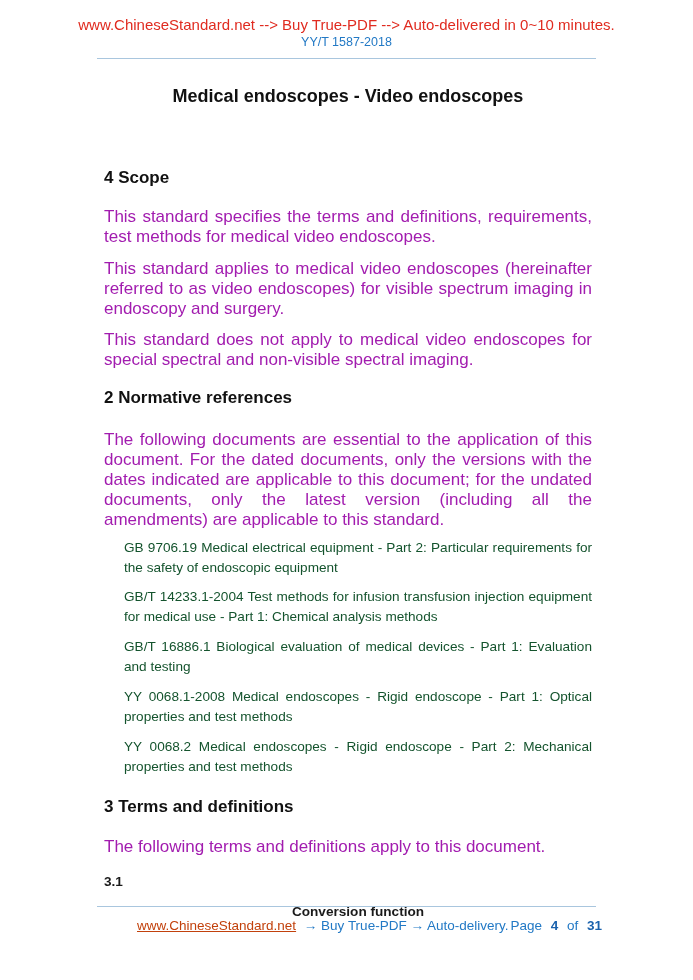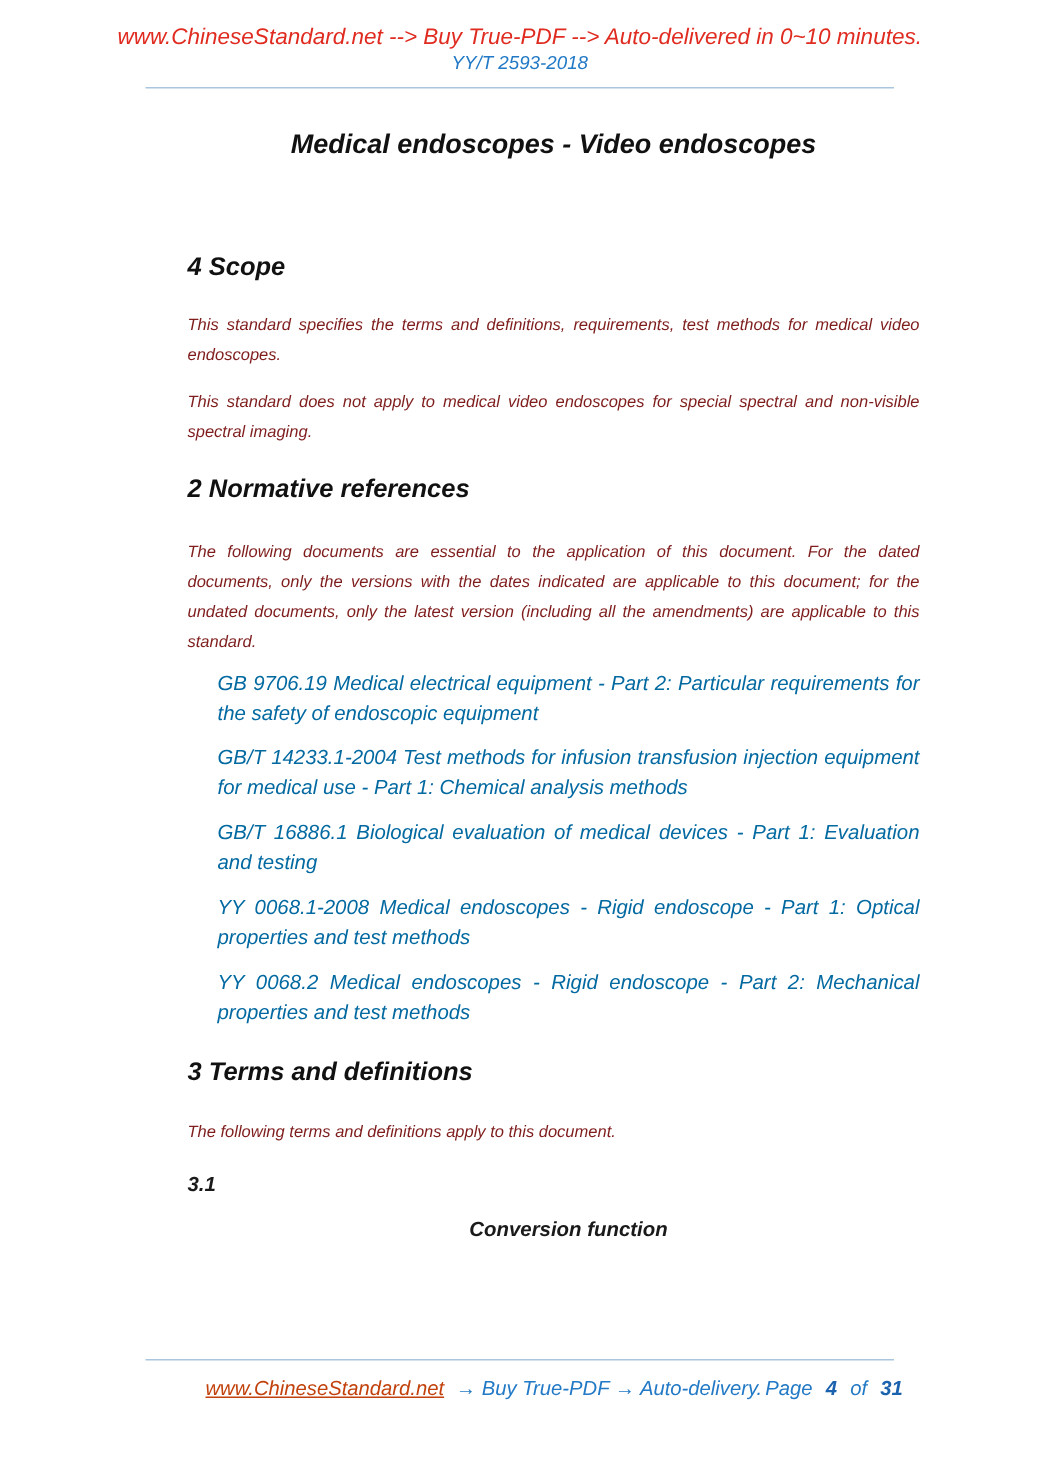--- a/index.html
+++ b/index.html
@@ -6,21 +6,20 @@
   html, body { background: #ffffff; }
   .page {
     position: relative;
     width: 693px;
     height: 980px;
     background: #ffffff;
     font-family: "Liberation Sans", sans-serif;
     color: #1a1a1a;
     overflow: hidden;
     margin: 0 auto;
-    font-style: italic;
   }
   
   .header-promo {
     position: absolute;
     top: 16px; left: 0; right: 0;
     text-align: center;
     font-size: 15px;
     line-height: 18px;
     color: #e02b20;
     white-space: nowrap;
@@ -37,48 +36,47 @@
     position: absolute;
     top: 58px; left: 97px;
     width: 499px; height: 1px;
     background: #a9c6de;
   }
   
   .content {
     position: absolute;
     top: 66px; left: 104px;
     width: 488px;
-    margin-left: 21px;
   }
   .doc-title {
     margin-top: 18px;
     text-align: center;
     font-size: 18px;
     font-weight: bold;
     line-height: 24px;
     color: #111111;
   }
   .section-heading {
     font-size: 17px;
     font-weight: bold;
     line-height: 24px;
     color: #111111;
   }
   .para {
-    font-size: 11px;
+    font-size: 17px;
     line-height: 20px;
     text-align: justify;
-    color: #7f1d1d;
+    color: #a21caf;
   }
   .ref {
     margin-left: 20px;
     font-size: 13.6px;
     line-height: 20px;
     text-align: justify;
-    color: #0369a1;
+    color: #14532d;
   }
   .term-number {
     font-size: 13.6px;
     font-weight: bold;
     line-height: 20px;
   }
   .term-name {
     margin-left: 20px;
     font-size: 13.6px;
     font-weight: bold;
@@ -118,29 +116,30 @@
     margin: 0 3px;
   }
   .footer-page .lbl { margin: 0 2px; }
 </style>
 </head>
 <body>
 
 <div class="page">
 
   <div class="header-promo">www.ChineseStandard.net --&gt; Buy True-PDF --&gt; Auto-delivered in 0~10 minutes.</div>
-  <div class="header-code">YY/T 2593-2018</div>
+  <div class="header-code">YY/T 1587-2018</div>
   <div class="header-rule"></div>
 
   <div class="content">
 
     <div class="doc-title">Medical endoscopes - Video endoscopes</div>
 
     <div class="section-heading" style="margin-top:58px">4 Scope</div>
     <p class="para" style="margin-top:17px">This standard specifies the terms and definitions, requirements, test methods for medical video endoscopes.</p>
+    <p class="para" style="margin-top:12px">This standard applies to medical video endoscopes (hereinafter referred to as video endoscopes) for visible spectrum imaging in endoscopy and surgery.</p>
     <p class="para" style="margin-top:11px">This standard does not apply to medical video endoscopes for special spectral and non-visible spectral imaging.</p>
 
     <div class="section-heading" style="margin-top:16px">2 Normative references</div>
     <p class="para" style="margin-top:20px">The following documents are essential to the application of this document. For the dated documents, only the versions with the dates indicated are applicable to this document; for the undated documents, only the latest version (including all the amendments) are applicable to this standard.</p>
     <p class="ref" style="margin-top:8px">GB 9706.19 Medical electrical equipment - Part 2: Particular requirements for the safety of endoscopic equipment</p>
     <p class="ref" style="margin-top:9px">GB/T 14233.1-2004 Test methods for infusion transfusion injection equipment for medical use - Part 1: Chemical analysis methods</p>
     <p class="ref" style="margin-top:10px">GB/T 16886.1 Biological evaluation of medical devices - Part 1: Evaluation and testing</p>
     <p class="ref" style="margin-top:10px">YY 0068.1-2008 Medical endoscopes - Rigid endoscope - Part 1: Optical properties and test methods</p>
     <p class="ref" style="margin-top:10px">YY 0068.2 Medical endoscopes - Rigid endoscope - Part 2: Mechanical properties and test methods</p>
 

